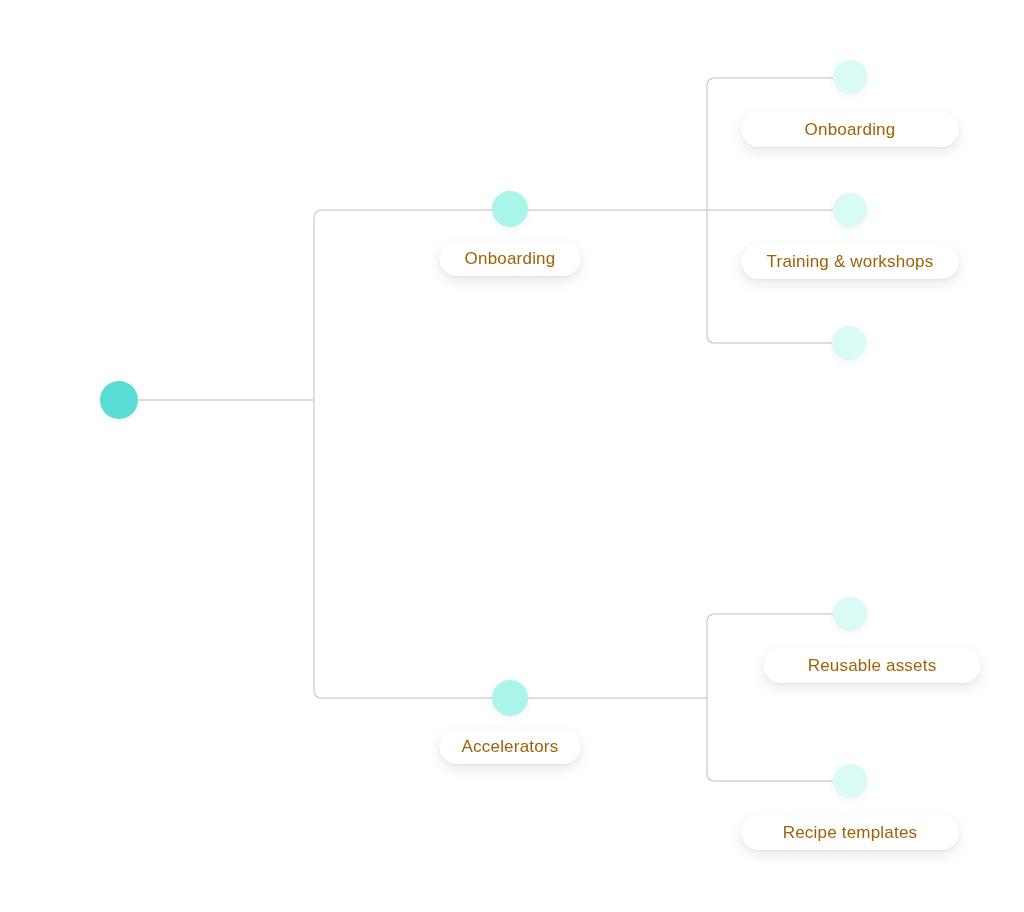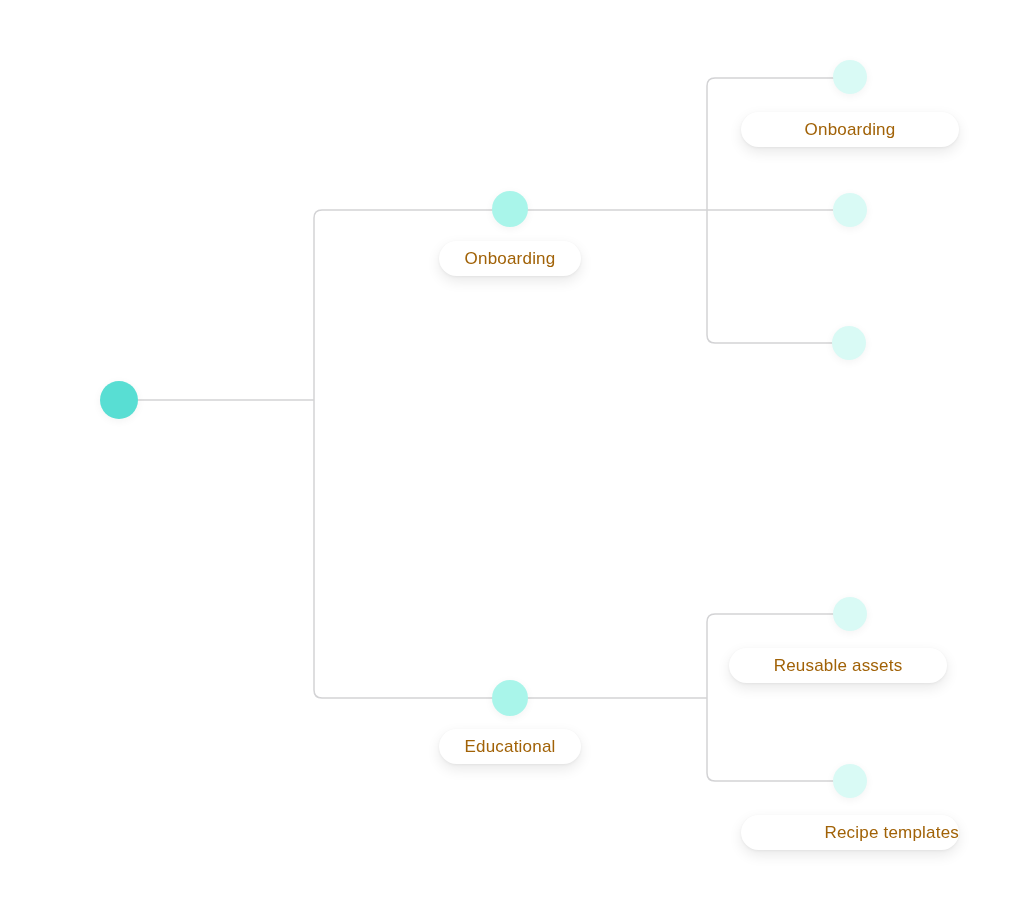--- a/index.html
+++ b/index.html
@@ -53,23 +53,23 @@
   .pill-educational { left: 439px; top: 241px; width: 142px; height: 35px; }
   .dot-accelerators { left: 492px; top: 680px; }
   .pill-accelerators{ left: 439px; top: 729px; width: 142px; height: 35px; }
   .dot-onboarding   { left: 833px; top: 60px; }
   .pill-onboarding  { left: 741px; top: 112px; width: 218px; height: 35px; }
   .dot-training     { left: 833px; top: 193px; }
   .pill-training    { left: 741px; top: 244px; width: 218px; height: 35px; }
   .dot-resource     { left: 832px; top: 326px; }
   .pill-resource    { left: 741px; top: 378px; width: 218px; height: 35px; }
   .dot-reusable     { left: 833px; top: 597px; }
-  .pill-reusable    { left: 729px; top: 648px; width: 218px; height: 35px; }
+  .pill-reusable    { left: 763px; top: 648px; width: 218px; height: 35px; }
   .dot-recipe       { left: 833px; top: 764px; }
-  .pill-recipe      { left: 741px; top: 815px; width: 218px; height: 35px; justify-content: flex-end; }
+  .pill-recipe      { left: 741px; top: 815px; width: 218px; height: 35px; }
 </style>
 </head>
 <body>
 
 <div class="canvas">
 
   <svg class="connectors" viewBox="0 0 1024 912" xmlns="http://www.w3.org/2000/svg">
     <g fill="none" stroke-width="1.5" stroke="#D3D3D5">
       <path d="M138 400 H314"></path>
       <path d="M833 210 H322 Q314 210 314 218 V690 Q314 698 322 698 H707"></path>
@@ -84,26 +84,29 @@
   <div class="pill pill-educational">
     <span>Onboarding</span>
   </div>
 
   <div class="dot dot-leaf dot-onboarding" style="background-color: rgb(217, 250, 245);"></div>
   <div class="pill pill-onboarding">
     <span>Onboarding</span>
   </div>
 
   <div class="dot dot-leaf dot-training" style="background-color: rgb(217, 250, 245);"></div>
+  <div class="pill pill-training">
+    <span>Training &amp; workshops</span>
+  </div>
 
   <div class="dot dot-leaf dot-resource" style="background-color: rgb(217, 250, 245);"></div>
 
   <div class="dot dot-branch dot-accelerators" style="background-color: rgb(169, 245, 234);"></div>
   <div class="pill pill-accelerators">
-    <span>Educational</span>
+    <span>Accelerators</span>
   </div>
 
   <div class="dot dot-leaf dot-reusable" style="background-color: rgb(217, 250, 245);"></div>
   <div class="pill pill-reusable">
     <span>Reusable assets</span>
   </div>
 
   <div class="dot dot-leaf dot-recipe" style="background-color: rgb(217, 250, 245);"></div>
   <div class="pill pill-recipe">
     <span>Recipe templates</span>

